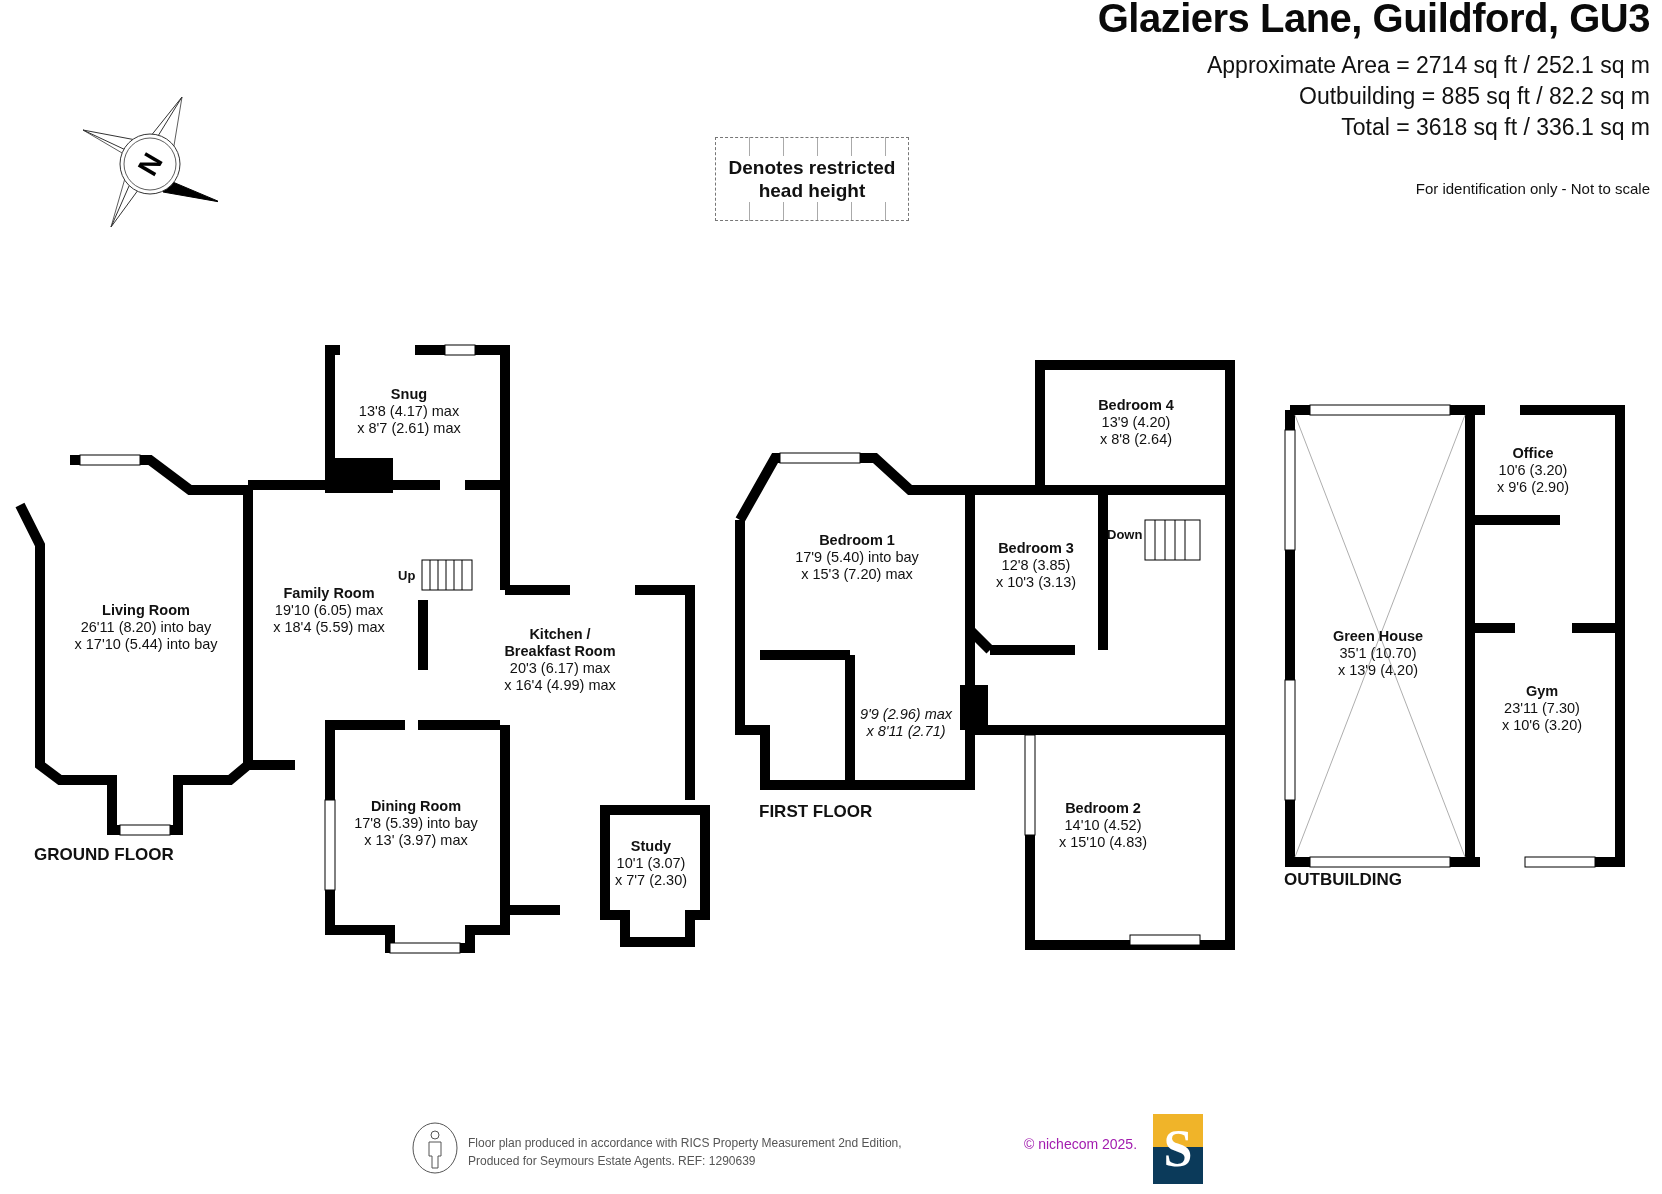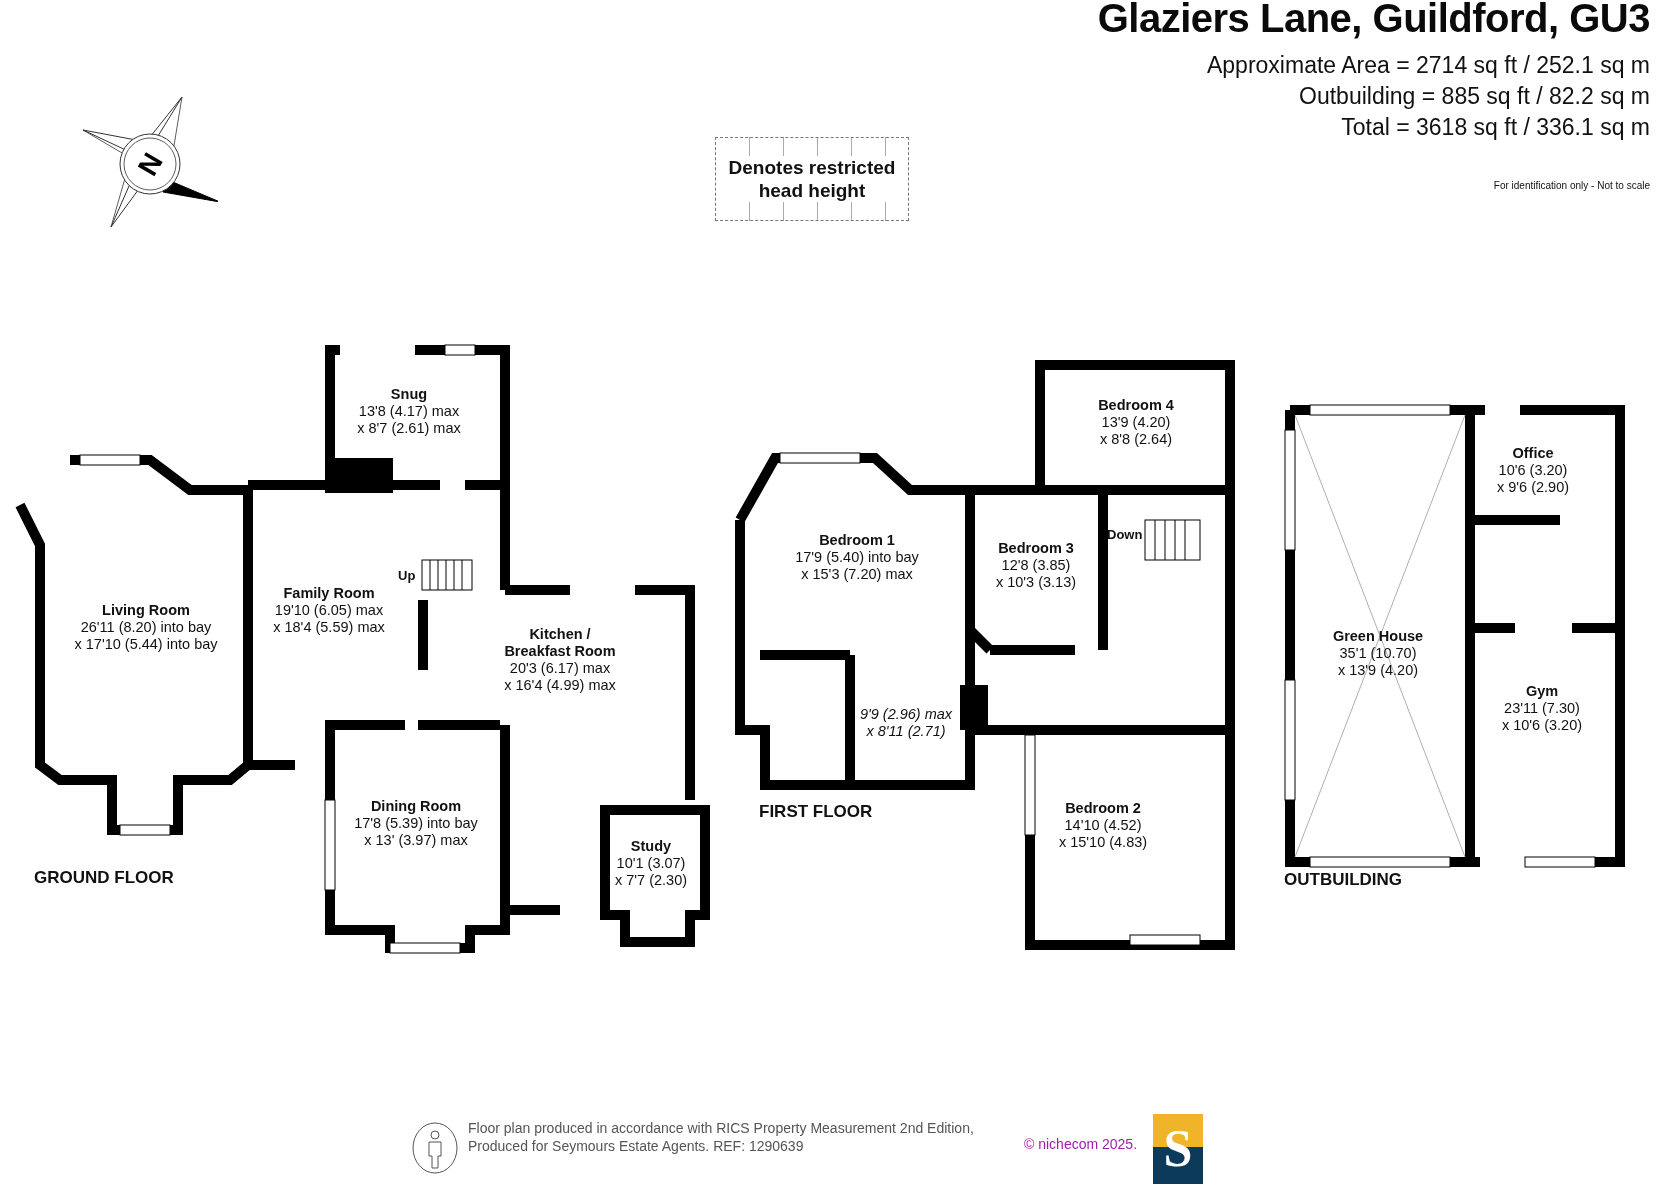--- a/index.html
+++ b/index.html
@@ -1,32 +1,32 @@
 <!DOCTYPE html>
 <html><head>
 <meta charset="utf-8">
 <style>
   html, body { margin:0; padding:0; background:#ffffff; }
   body { width:1662px; height:1194px; position:relative; overflow:hidden; font-family:"Liberation Sans", sans-serif; color:#111; }
   .title { position:absolute; right:12px; top:-4px; font-size:40px; font-weight:bold; letter-spacing:-0.5px; color:#0a0a0a; }
   .areas { position:absolute; right:12px; top:50px; text-align:right; font-size:23px; line-height:31px; color:#111; }
-  .note-scale { position:absolute; right:12px; top:180px; font-size:10px; color:#111; }
+  .note-scale { position:absolute; right:12px; top:180px; font-size:15px; color:#111; }
   .compass { position:absolute; left:78px; top:92px; width:140px; height:140px; }
   .restricted { position:absolute; left:715px; top:137px; width:192px; height:82px; border:1px dashed #777;
     background-image: repeating-linear-gradient(90deg, transparent 0, transparent 33px, #aaa 33px, #aaa 34px);
     display:flex; align-items:center; justify-content:center; text-align:center; font-weight:bold; font-size:19px; line-height:23px; }
   .restricted span { background:#fff; padding:0 2px; }
   svg.plan { position:absolute; left:0; top:0; }
   .room-label { position:absolute; text-align:center; font-size:14.5px; line-height:17px; transform:translateX(-50%); white-space:nowrap; }
   .room-label .rn { font-weight:bold; }
   .floor-label { position:absolute; font-weight:bold; font-size:17px; }
   .stair-label { position:absolute; font-weight:bold; font-size:13px; }
   .footer { position:absolute; left:412px; top:1118px; width:870px; height:60px; }
   .footer .person { position:absolute; left:0; top:4px; width:46px; height:52px; }
-  .footer .ftext { position:absolute; left:56px; top:1px; font-size:14px; line-height:18px; color:#555; }
+  .footer .ftext { position:absolute; left:56px; top:16px; font-size:12px; line-height:18px; color:#555; }
   .footer .copy { position:absolute; left:612px; top:18px; font-size:14px; color:#a21caf; }
   .logo { position:absolute; left:1153px; top:1114px; width:50px; height:70px; }
   .logo .top { height:33px; background:#f0b429; }
   .logo .bot { height:37px; background:#0b3a5a; }
   .logo .s { position:absolute; left:0; top:4px; width:50px; text-align:center; color:#fff; font-family:"Liberation Serif", serif; font-size:52px; font-weight:bold; line-height:62px; }
 </style>
 </head>
 <body>
 
 <div class="title">Glaziers Lane, Guildford, GU3</div>
@@ -160,21 +160,21 @@
   <div class="rn">Dining Room</div>
   <div>17'8 (5.39) into bay</div>
   <div>x 13' (3.97) max</div>
 </div>
 <div class="room-label" style="left:651px; top:838px;">
   <div class="rn">Study</div>
   <div>10'1 (3.07)</div>
   <div>x 7'7 (2.30)</div>
 </div>
 <div class="stair-label" style="left:398px; top:568px;">Up</div>
-<div class="floor-label" style="left:34px; top:845px;margin-top:23px;">GROUND FLOOR</div>
+<div class="floor-label" style="left:34px; top:845px;">GROUND FLOOR</div>
 
 <div class="room-label" style="left:857px; top:532px;">
   <div class="rn">Bedroom 1</div>
   <div>17'9 (5.40) into bay</div>
   <div>x 15'3 (7.20) max</div>
 </div>
 <div class="room-label" style="left:1036px; top:540px;">
   <div class="rn">Bedroom 3</div>
   <div>12'8 (3.85)</div>
   <div>x 10'3 (3.13)</div>

